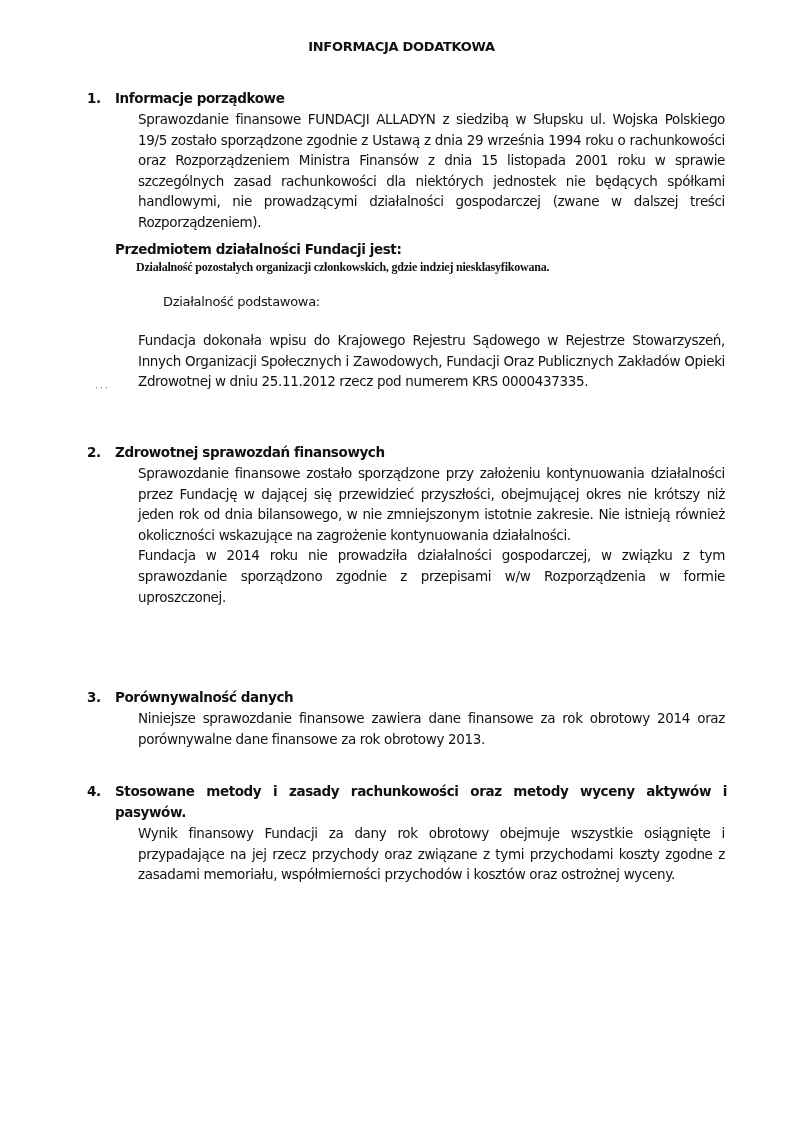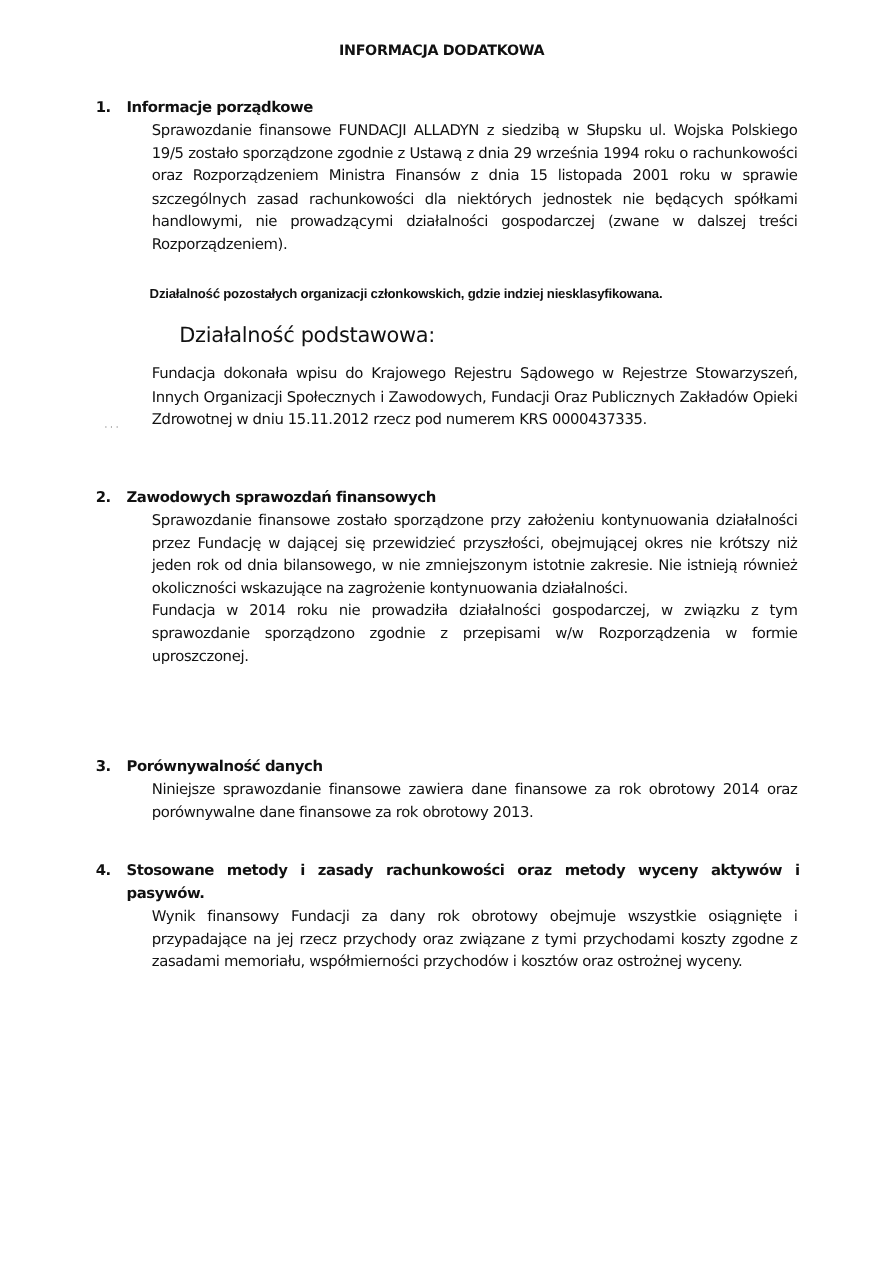--- a/index.html
+++ b/index.html
@@ -22,57 +22,58 @@
     }
     .body p { margin: 0; }
     .body .last { text-align-last: left; }
     b { font-weight: normal; }
     .subhead {
       position: absolute; left: 115px; width: 620px; font-weight: bold; font-size: 13.5px;
       line-height: 20px; letter-spacing: -0.4px;
     }
     .serif-line {
       position: absolute; left: 136px; width: 620px;
-      font-family: Liberation Sans, sans-serif; font-weight: bold; font-size: 12px; letter-spacing: -0.2px;
+      font-family: Liberation Serif, serif; font-weight: bold; font-size: 12px; letter-spacing: -0.2px;
     }
-    .indent-label { position: absolute; left: 163px; font-size: 19px; letter-spacing: -0.3px; }
+    .indent-label { position: absolute; left: 163px; font-size: 13px; letter-spacing: -0.3px; }
     .dots { position: absolute; font-size: 8px; color: #555; }
   </style>
 </head>
 <body>
 
 <div class="page">
 
   <div class="title">INFORMACJA DODATKOWA</div>
 
   <div class="section" style="top:60px;">
     <div class="sec-head">
       <span class="sec-num">1.</span>
       <span class="sec-title">Informacje porządkowe</span>
     </div>
     <div class="body">
       <p class="last"><span>Sprawozdanie finansowe </span><b>FUNDACJI ALLADYN</b><span> z siedzibą w </span><b>Słupsku ul. Wojska Polskiego 19/5</b><span> zostało sporządzone zgodnie z Ustawą z dnia 29 września 1994 roku o rachunkowości oraz Rozporządzeniem Ministra Finansów z dnia 15 listopada 2001 roku w sprawie szczególnych zasad rachunkowości dla niektórych jednostek nie będących spółkami handlowymi, nie prowadzącymi działalności gospodarczej (zwane w dalszej treści Rozporządzeniem).</span></p>
     </div>
   </div>
 
+  <div class="subhead" style="top:211px;">Przedmiotem działalności Fundacji jest:</div>
   <div class="serif-line" style="top:232px;">Działalność pozostałych organizacji członkowskich, gdzie indziej niesklasyfikowana.</div>
 
   <div class="indent-label" style="top:266px;">Działalność podstawowa:</div>
 
   <div class="section" style="top:302px;">
     <div class="body">
-      <p class="last"><span>Fundacja dokonała wpisu do Krajowego Rejestru Sądowego w Rejestrze Stowarzyszeń, Innych Organizacji Społecznych i Zawodowych, Fundacji Oraz Publicznych Zakładów Opieki Zdrowotnej w dniu </span><b>15.11.2012</b><span> rzecz pod numerem </span><b>KRS 0000437335</b><span>.</span></p>
+      <p class="last"><span>Fundacja dokonała wpisu do Krajowego Rejestru Sądowego w Rejestrze Stowarzyszeń, Innych Organizacji Społecznych i Zawodowych, Fundacji Oraz Publicznych Zakładów Opieki Zdrowotnej w dniu </span><b>25.11.2012</b><span> rzecz pod numerem </span><b>KRS 0000437335</b><span>.</span></p>
     </div>
   </div>
   <div class="dots" style="left:95px; top:356px;">· · ·</div>
 
   <div class="section" style="top:414px;">
     <div class="sec-head">
       <span class="sec-num">2.</span>
-      <span class="sec-title">Zawodowych sprawozdań finansowych</span>
+      <span class="sec-title">Zdrowotnej sprawozdań finansowych</span>
     </div>
     <div class="body">
       <p class="last">Sprawozdanie finansowe zostało sporządzone przy założeniu kontynuowania działalności przez Fundację w dającej się przewidzieć przyszłości, obejmującej okres nie krótszy niż jeden rok od dnia bilansowego, w nie zmniejszonym istotnie zakresie. Nie istnieją również okoliczności wskazujące na zagrożenie kontynuowania działalności.</p>
       <p class="last">Fundacja w 2014 roku nie prowadziła działalności gospodarczej, w związku z tym sprawozdanie sporządzono zgodnie z przepisami w/w Rozporządzenia w formie uproszczonej.</p>
     </div>
   </div>
 
   <div class="section" style="top:659px;">
     <div class="sec-head">
       <span class="sec-num">3.</span>

